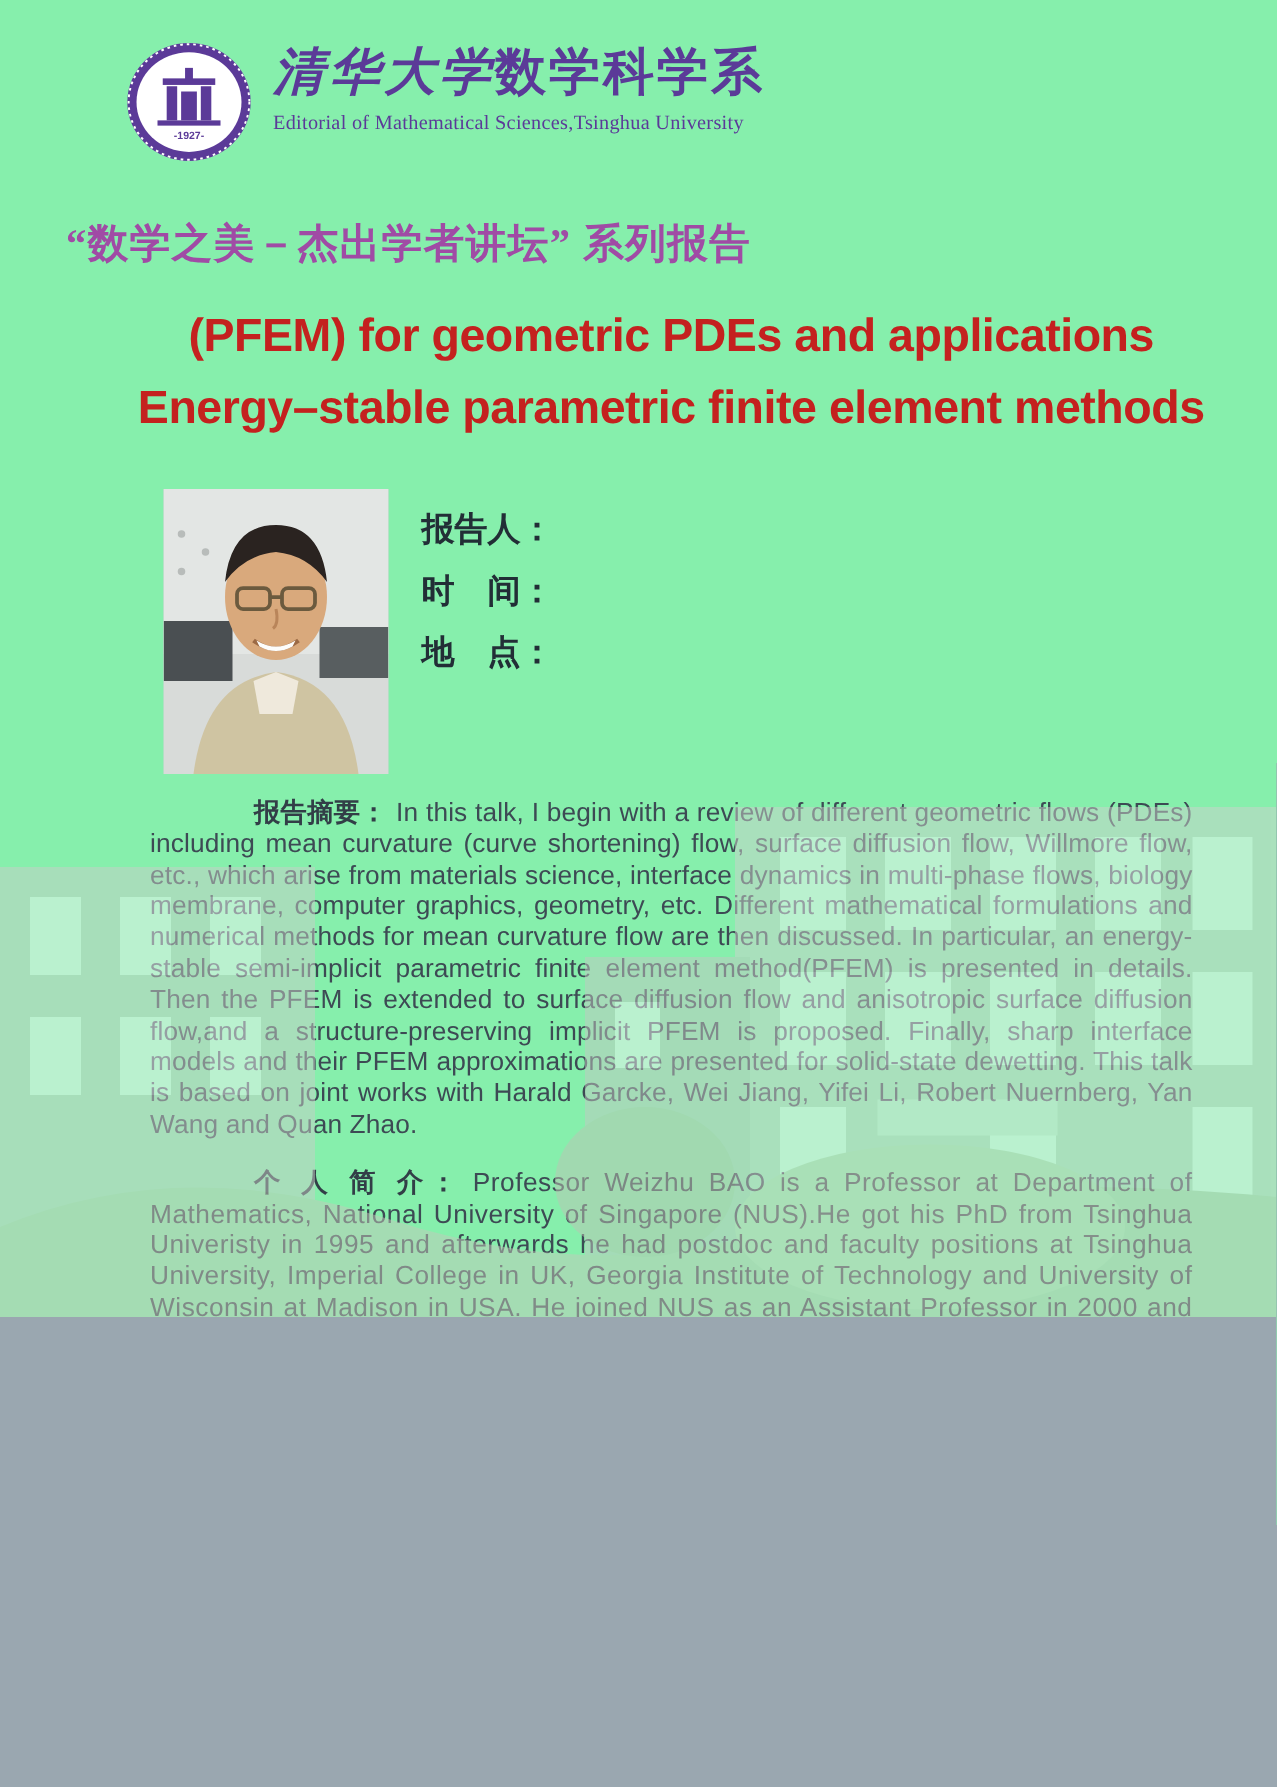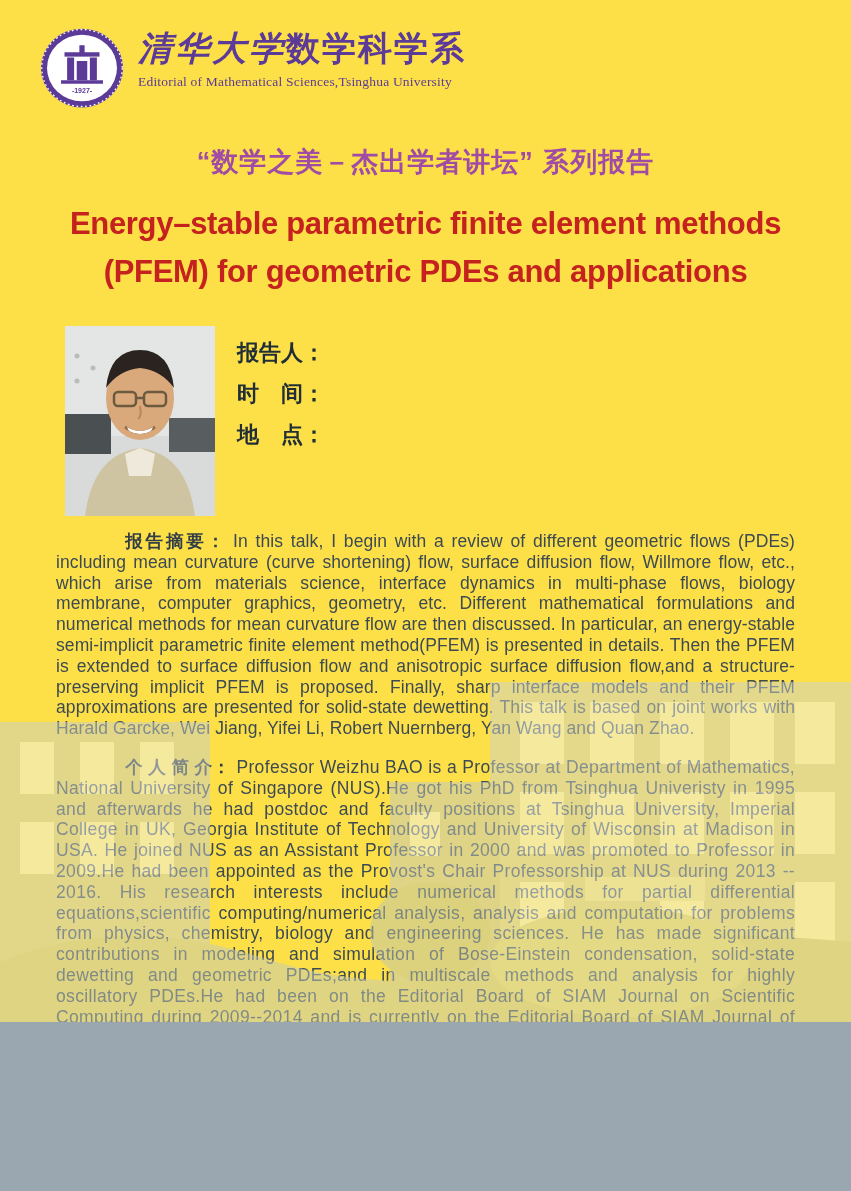--- a/index.html
+++ b/index.html
@@ -1,41 +1,42 @@
 <!DOCTYPE html>
 <html><head>
 <meta charset="utf-8">
 <style>
   * { margin: 0; padding: 0; box-sizing: border-box; }
   html,body { background:#9aa7b0; }
   .poster {
     position: relative;
-    width: 851px; height: 1022px;
+    width: 851px; height: 878px;
     margin: 0 auto;
-    background: #fde047;
+    background: #86efac;
     overflow: hidden;
     font-family: "Liberation Sans", sans-serif;
+    padding-left: 44px;
   }
   .bg-watermark {
     position: absolute; left: 0; bottom: 0;
     width: 851px; height: 360px;
     opacity: .5; pointer-events: none;
   }
   
   .header { display: flex; align-items: flex-start; padding: 26px 0 0 38px; position: relative; }
   .emblem { width: 88px; height: 84px; flex: 0 0 auto; }
   .header-text { margin-left: 12px; padding-top: 2px; }
   .header-cn { color: #5b3a98; font-size: 34px; line-height: 40px; white-space: nowrap; }
   .header-cn .calligraphy { font-family: "Liberation Serif", serif; font-style: italic; font-weight: 700; letter-spacing: 3px; }
   .header-cn .dept { font-weight: 800; letter-spacing: 2px; }
   .header-en { color: #5b3a98; font-family: "Liberation Serif", serif; font-size: 13.5px; margin-top: 5px; letter-spacing: .2px; }
   
   .series-title {
-    margin-top: 34px; text-align: center;
-    color: #a04ba5; font-size: 27px; font-weight: 800; letter-spacing: 1px;
+    margin-top: 34px; 
+    color: #a04ba5; font-size: 27px; font-weight: 800; letter-spacing: 1px; font-family: Liberation Serif, serif;
   }
   
   .main-title {
     margin-top: 20px; text-align: center;
     color: #c4211f; font-weight: 700; font-size: 31px; line-height: 48px;
     letter-spacing: -0.3px;
   }
   
   .speaker { display: flex; margin: 30px 0 0 65px; }
   .speaker-photo {
@@ -119,22 +120,22 @@
     </svg>
     <div class="header-text">
       <div class="header-cn"><span class="calligraphy">清华大学</span><span class="dept">数学科学系</span></div>
       <div class="header-en">Editorial of Mathematical Sciences,Tsinghua University</div>
     </div>
   </div>
 
   <div class="series-title">“数学之美－杰出学者讲坛” 系列报告</div>
 
   <div class="main-title">
+    <div>(PFEM) for geometric PDEs and applications</div>
     <div>Energy–stable parametric finite element methods</div>
-    <div>(PFEM) for geometric PDEs and applications</div>
   </div>
 
   <div class="speaker">
     <div class="speaker-photo">
       <svg viewBox="0 0 150 190" width="150" height="190" aria-hidden="true">
         <rect width="150" height="190" fill="#d8dbd9"></rect>
         <rect x="0" y="0" width="150" height="110" fill="#e3e6e4"></rect>
         <rect x="0" y="88" width="46" height="40" fill="#4a4f52"></rect>
         <rect x="104" y="92" width="46" height="34" fill="#585e60"></rect>
         <circle cx="12" cy="30" r="2.5" fill="#b8bcba"></circle>

